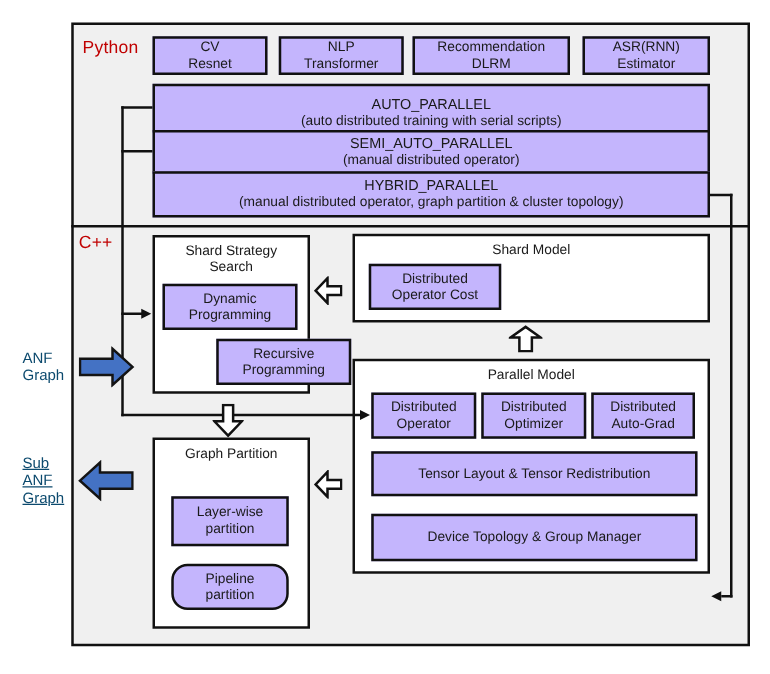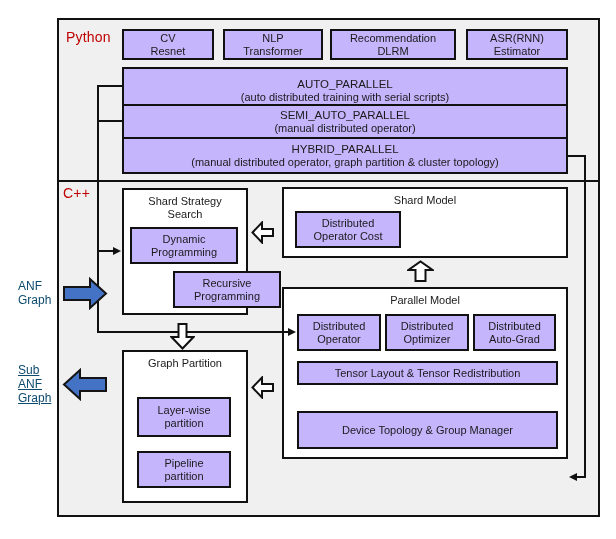--- a/index.html
+++ b/index.html
@@ -68,35 +68,35 @@
   <div class="obox" style="left:122px; top:188px; width:126px; height:127px;">Shard Strategy
 Search</div>
   <div class="wbox" style="left:130px; top:227px; width:108px; height:37px;">Dynamic
 Programming</div>
   <div class="wbox" style="left:130px; top:271px; width:108px; height:37px;margin-left:43px;">Recursive
 Programming</div>
 
   <div class="obox" style="left:122px; top:350px; width:126px; height:153px;">Graph Partition</div>
   <div class="wbox" style="left:137px; top:397px; width:94px; height:40px;">Layer-wise
 partition</div>
-  <div class="wbox" style="left:137px; top:451px; width:94px; height:37px;">Pipeline
+  <div class="wbox" style="left:137px; top:451px; width:94px; height:37px;border-radius:13px;">Pipeline
 partition</div>
 
   <div class="obox" style="left:282px; top:187px; width:286px; height:71px;">Shard Model</div>
   <div class="wbox" style="left:295px; top:211px; width:106px; height:37px;">Distributed
 Operator Cost</div>
 
   <div class="obox" style="left:282px; top:287px; width:286px; height:172px;">Parallel Model</div>
   <div class="wbox" style="left:297px; top:314px; width:84px; height:37px;">Distributed
 Operator</div>
   <div class="wbox" style="left:385px; top:314px; width:84px; height:37px;">Distributed
 Optimizer</div>
   <div class="wbox" style="left:473px; top:314px; width:83px; height:37px;">Distributed
 Auto-Grad</div>
-  <div class="wbox" style="left:297px; top:361px; width:261px; height:24px;">Tensor Layout &amp; Tensor Redistribution</div>
+  <div class="wbox" style="left:297px; top:361px; width:261px; height:36px;">Tensor Layout &amp; Tensor Redistribution</div>
   <div class="wbox" style="left:297px; top:411px; width:261px; height:38px;">Device Topology &amp; Group Manager</div>
 
 
   <div class="line" style="left:97px; top:85px; width:2px; height:248px;"></div>
   <div class="line" style="left:97px; top:85px; width:25px; height:2px;"></div>
   <div class="line" style="left:97px; top:120px; width:25px; height:2px;"></div>
   <div class="line" style="left:97px; top:250px; width:17px; height:2px;"></div>
   <div class="tri tri-r" style="left:113px; top:247px;"></div>
   <div class="line" style="left:97px; top:331px; width:191px; height:2px;"></div>
   <div class="tri tri-r" style="left:288px; top:328px;"></div>

